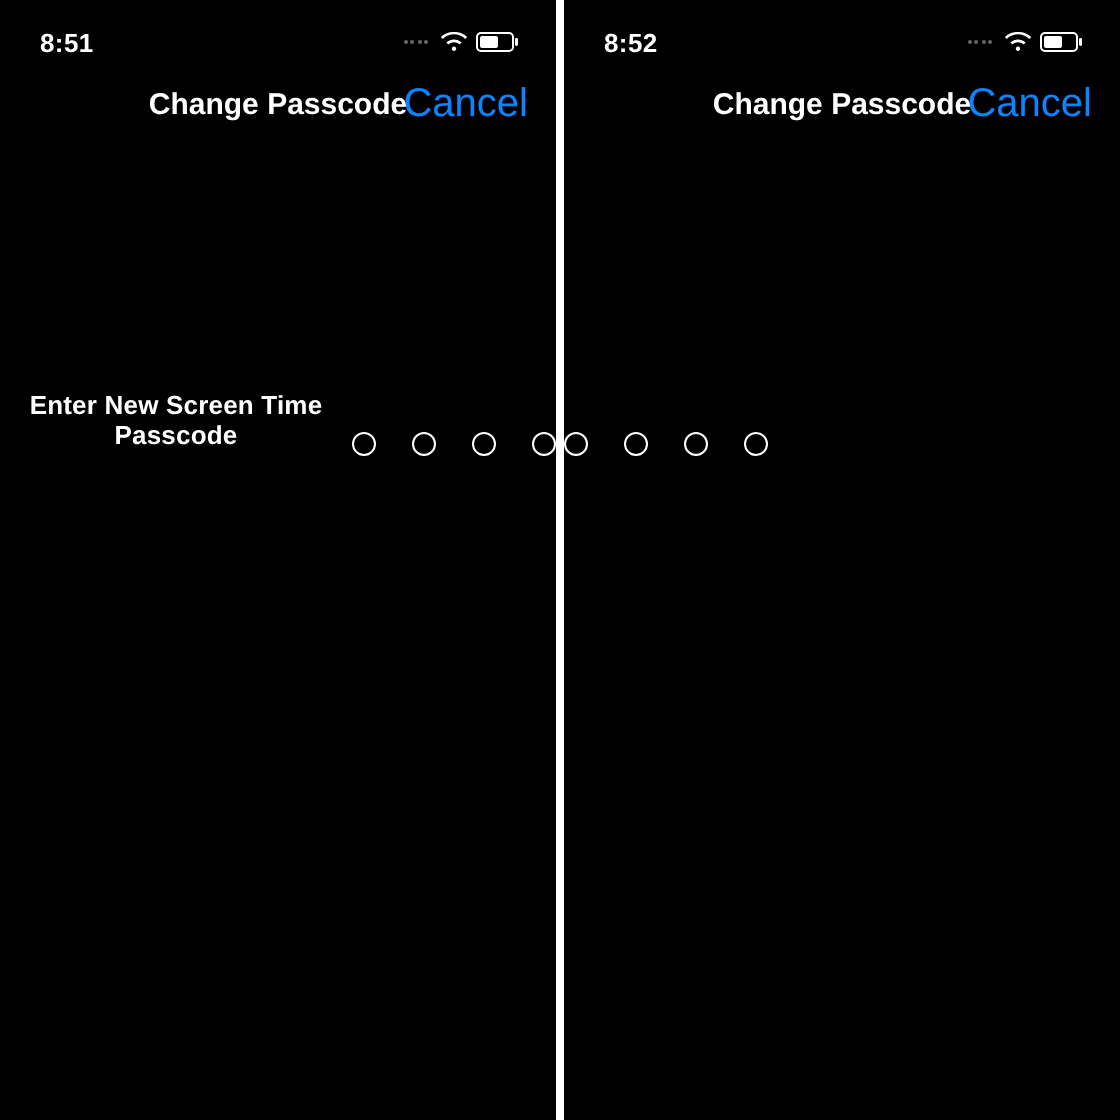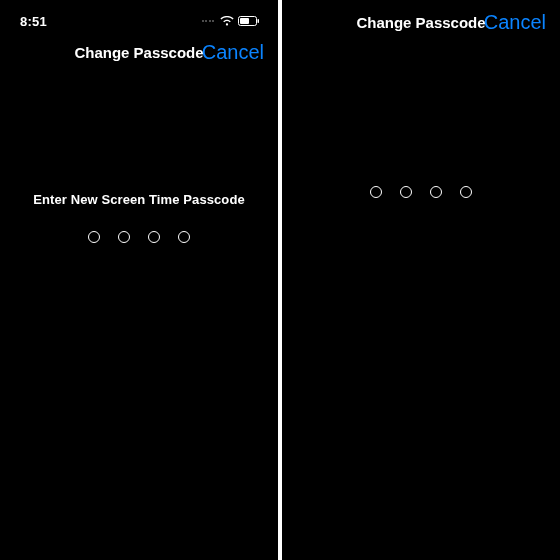--- a/index.html
+++ b/index.html
@@ -69,21 +69,21 @@
     .nav-cancel {
       position: absolute;
       right: 14px;
       color: #0b84ff;
       font-size: 20px;
       font-weight: 400;
     }
     .content {
       margin-top: 118px;
       display: flex;
-      flex-direction: column;
+      flex-direction: row;
       align-items: center;
     }
     .prompt {
       color: #fff;
       font-size: 13px;
       font-weight: 600;
       text-align: center;
       letter-spacing: 0.1px;
     }
     .passcode-dots {
@@ -134,20 +134,43 @@
     <div class="passcode-dots">
       <span class="passcode-dot"></span>
       <span class="passcode-dot"></span>
       <span class="passcode-dot"></span>
       <span class="passcode-dot"></span>
     </div>
   </div>
 </div>
 
 <div class="phone">
+  <div class="status-bar">
+    <div class="status-left">8:52</div>
+    <div class="status-right">
+      <span class="dots">
+        <span class="dot-s"></span>
+          <span class="dot-s"></span>
+          <span class="dot-s"></span>
+          <span class="dot-s"></span>
+      </span>
+      <span class="wifi-icon">
+        <svg width="14" height="10" viewBox="0 0 14 10">
+            <path d="M7 9.5c.6 0 1.1-.5 1.1-1.1S7.6 7.3 7 7.3s-1.1.5-1.1 1.1S6.4 9.5 7 9.5zm-2.8-3.2c1.6-1.6 4-1.6 5.6 0l1-1c-2.1-2.1-5.5-2.1-7.6 0l1 1zM1.4 3.5c3.1-3.1 8.1-3.1 11.2 0l1-1C10 -.9 4 -.9.4 2.5l1 1z" fill="#fff"></path>
+          </svg>
+      </span>
+      <span class="battery-icon">
+        <svg width="22" height="10" viewBox="0 0 22 10">
+            <rect x="0.5" y="0.5" width="18" height="9" rx="2" stroke="#fff" stroke-width="1" fill="none"></rect>
+            <rect x="2" y="2" width="9" height="6" rx="1" fill="#fff"></rect>
+            <rect x="19.5" y="3" width="1.5" height="4" rx="0.7" fill="#fff"></rect>
+          </svg>
+      </span>
+    </div>
+  </div>
   <div class="nav-bar">
     <div class="nav-title">Change Passcode</div>
     <div class="nav-cancel">Cancel</div>
   </div>
   <div class="content">
     <div class="passcode-dots">
       <span class="passcode-dot"></span>
       <span class="passcode-dot"></span>
       <span class="passcode-dot"></span>
       <span class="passcode-dot"></span>

